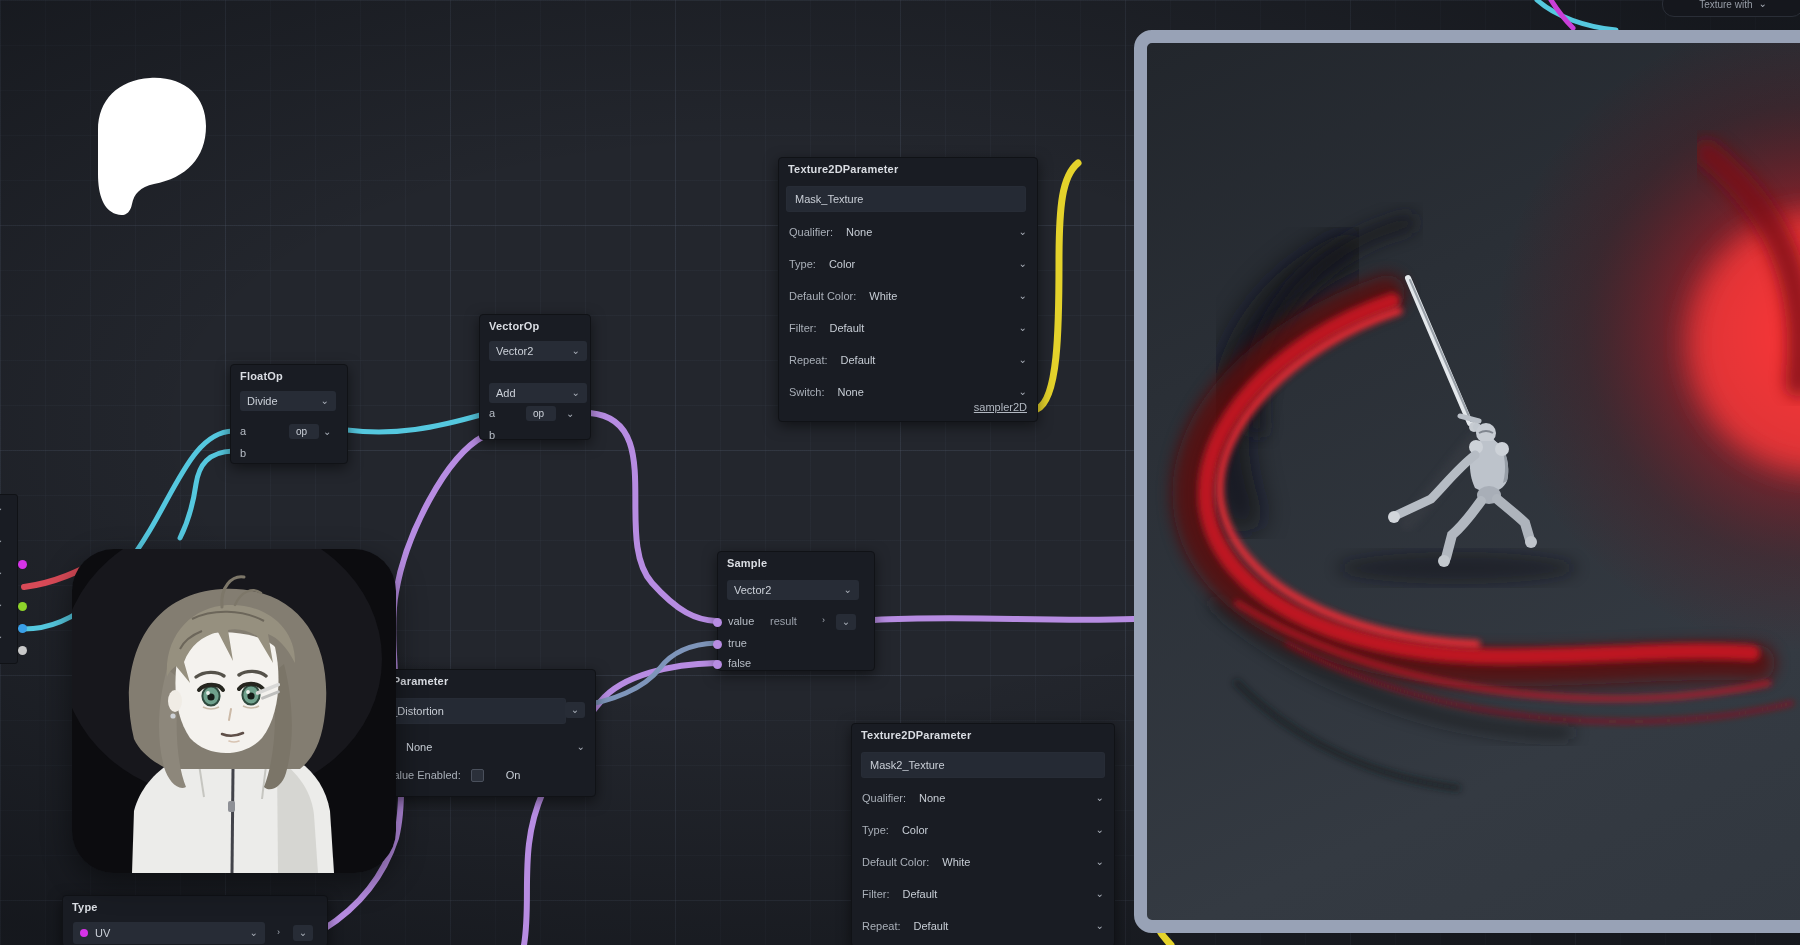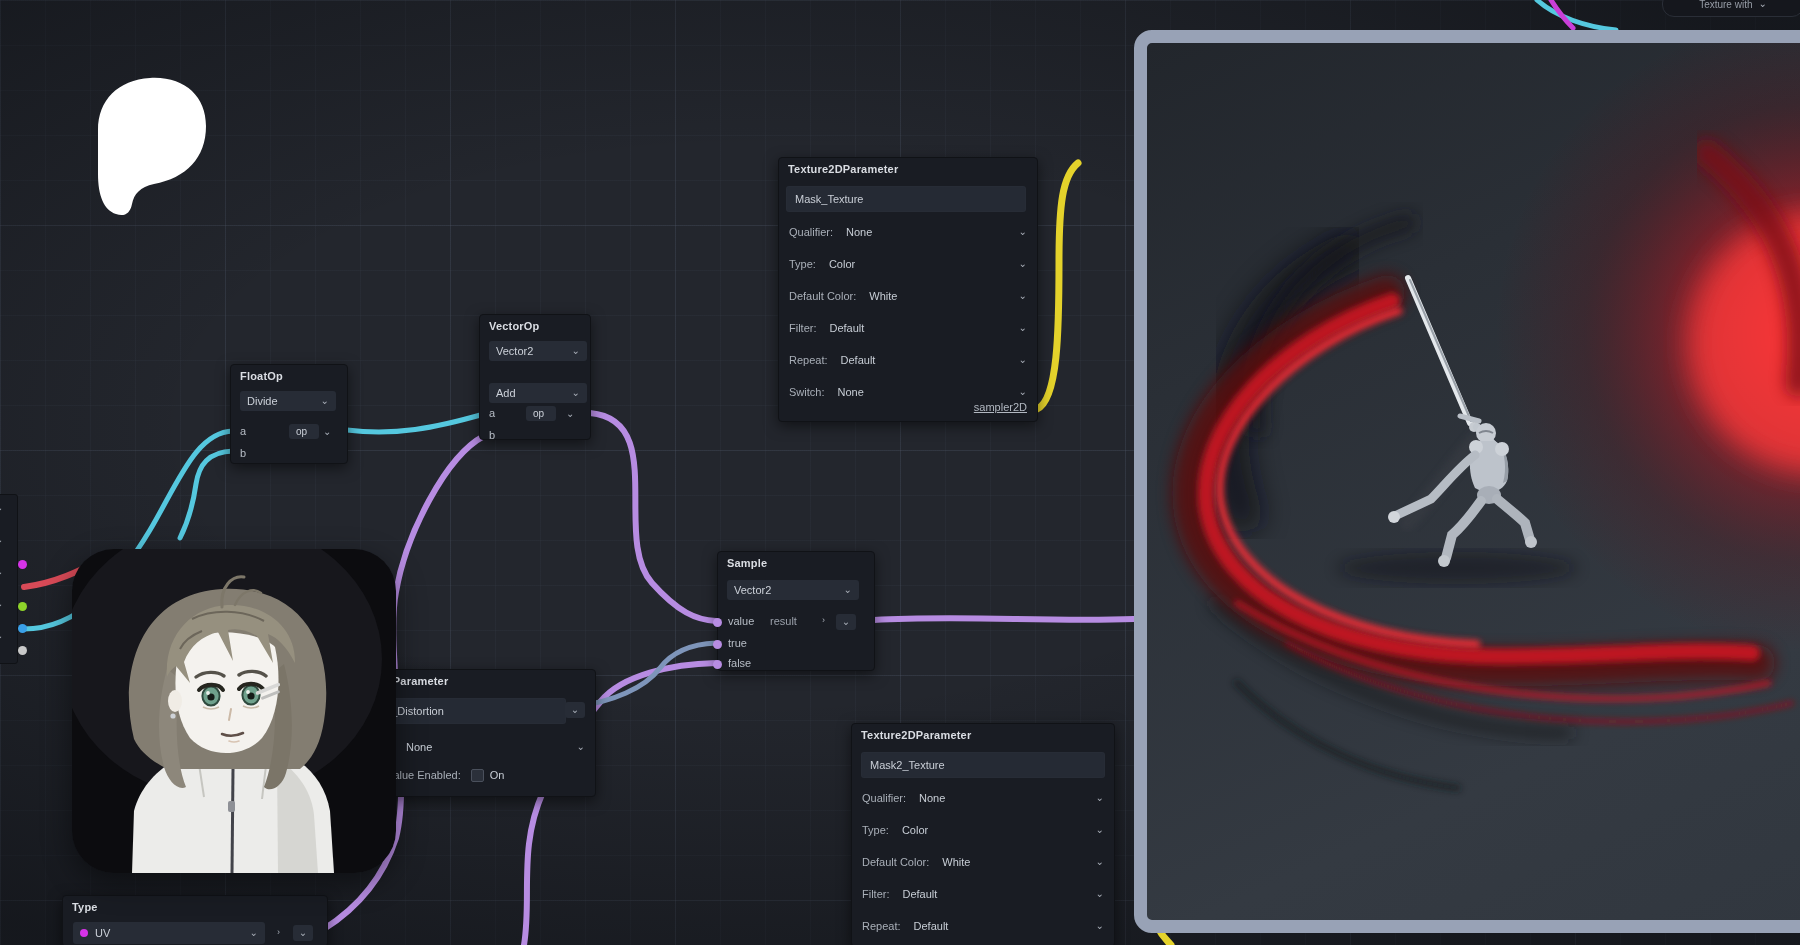--- a/index.html
+++ b/index.html
@@ -185,21 +185,21 @@
       <span class="chev">⌄</span>
     </div>
     <div class="prow" style="top:66px">
       <span class="lbl">Qualifier:</span>
       <span class="val">None</span>
       <span class="chev">⌄</span>
     </div>
     <div class="prow" style="top:94px">
       <span class="lbl">Default Value Enabled:</span>
       <span class="checkbox"></span>
-      <span class="val" style="margin-left:0">On</span>
+      <span class="val" style="margin-left:16px">On</span>
     </div>
   </div>
 
   <div class="node" style="left:851px;top:723px;width:262px;height:222px">
     <div class="ntitle">Texture2DParameter</div>
     <div class="field" style="left:9px;top:28px;width:226px">
       <span>Mask2_Texture</span>
     </div>
     <div class="prow" style="top:63px">
       <span class="lbl">Qualifier:</span>

